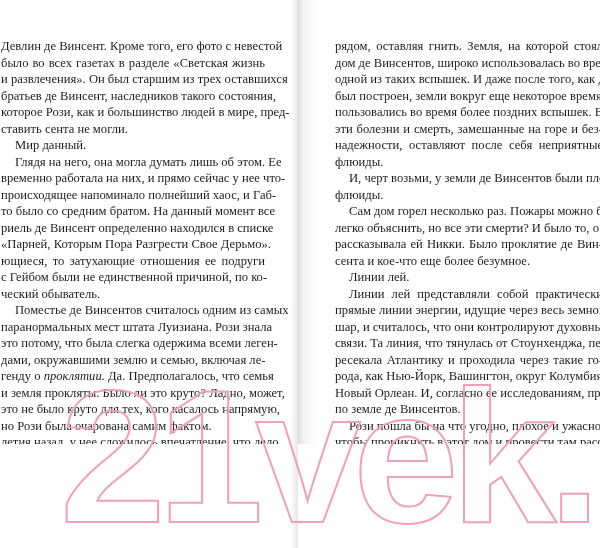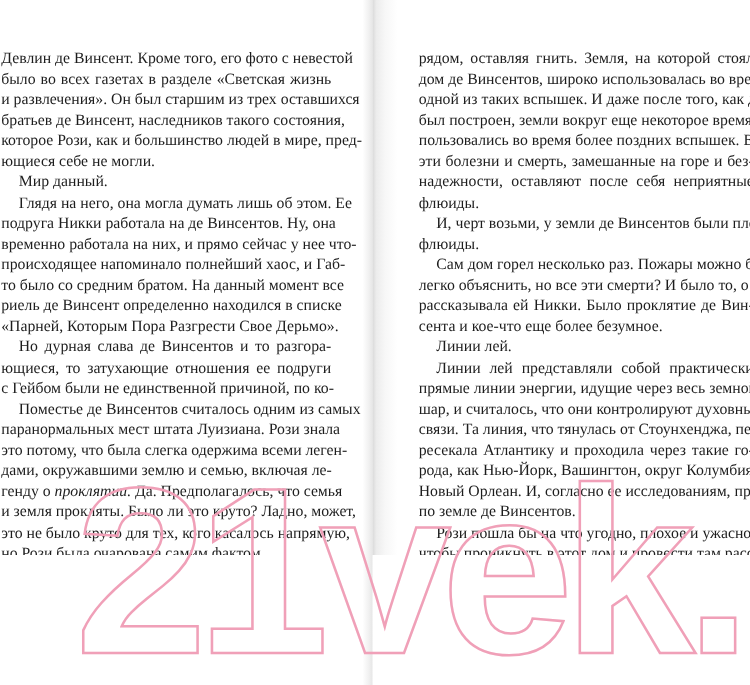--- a/index.html
+++ b/index.html
@@ -46,32 +46,31 @@
 <body>
 
 <div class="spread">
   <div class="page page-left">
     <div class="text-block" id="left-text">
         <span class="line">Девлин де Винсент. Кроме того, его фото с невестой</span>
         <span class="line">было во всех газетах в разделе «Светская жизнь</span>
         <span class="line">и развлечения». Он был старшим из трех оставшихся</span>
         <span class="line">братьев де Винсент, наследников такого состояния,</span>
         <span class="line">которое Рози, как и большинство людей в мире, пред-</span>
-        <span class="line last">ющиеся себе не могли.</span>
+        <span class="line last">ставить сента не могли.</span>
         <span class="line indent last">Мир данный.</span>
         <span class="line indent">Глядя на него, она могла думать лишь об этом. Ее</span>
-        <span class="line">подруга Никки работала на де Винсентов. Ну, она</span>
         <span class="line">временно работала на них, и прямо сейчас у нее что-</span>
         <span class="line">происходящее напоминало полнейший хаос, и Габ-</span>
         <span class="line">то было со средним братом. На данный момент все</span>
         <span class="line">риель де Винсент определенно находился в списке</span>
         <span class="line last">«Парней, Которым Пора Разгрести Свое Дерьмо».</span>
-        <span class="line indent">Но дурная слава де Винсентов и то разгора-</span>
         <span class="line">ющиеся, то затухающие отношения ее подруги</span>
         <span class="line">с Гейбом были не единственной причиной, по ко-</span>
+        <span class="line last">ческий обыватель.</span>
         <span class="line indent">Поместье де Винсентов считалось одним из самых</span>
         <span class="line">паранормальных мест штата Луизиана. Рози знала</span>
         <span class="line">это потому, что была слегка одержима всеми леген-</span>
         <span class="line">дами, окружавшими землю и семью, включая ле-</span>
         <span class="line">генду о <em>проклятии.</em> Да. Предполагалось, что семья</span>
         <span class="line">и земля прокляты. Было ли это круто? Ладно, может,</span>
         <span class="line">это не было круто для тех, кого касалось напрямую,</span>
         <span class="line last">но Рози была очарована самим фактом.</span>
         <span class="line">летия назад, у нее сложилось впечатление, что дело</span>
         <span class="line">было в самой земле. В конце восемнадцатого, начале</span>

